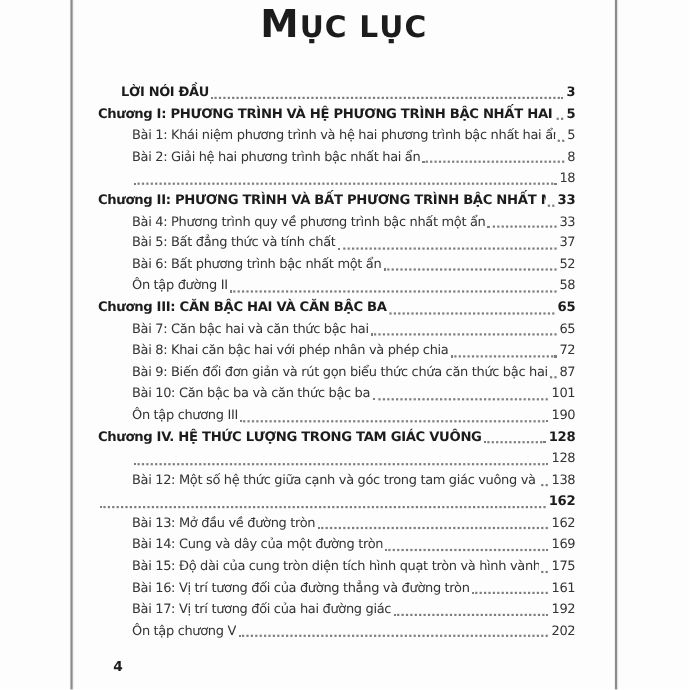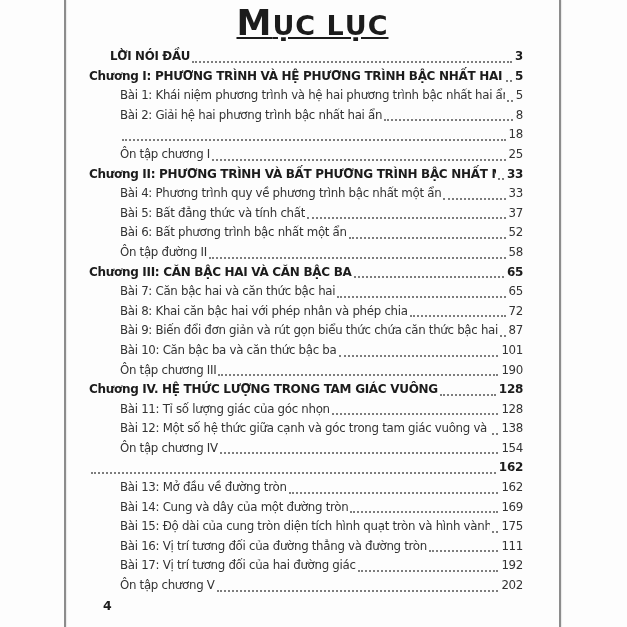--- a/index.html
+++ b/index.html
@@ -34,21 +34,20 @@
     height: 627px;
   }
   .title {
     margin: 6px 0 0 0;
     text-align: center;
     font-size: 27px;
     font-weight: bold;
     letter-spacing: 1px;
     color: #1c1c1c;
     line-height: 34px;
-    text-decoration: underline;
   }
   .title::first-letter {
     font-size: 1.3em;
   }
   .toc {
     position: absolute;
     top: 47px;
     left: 25px;
     right: 38px;
   }
@@ -75,21 +74,21 @@
   }
   .row .pg {
     white-space: nowrap;
     text-align: right;
   }
   .row-intro .label,
   .row-intro .pg {
     font-weight: bold;
     color: #1c1c1c;
   }
-  .row-intro { margin-left: 21px; }
+  .row-intro { margin-left: 21px; margin-top: 27px; }
   .row-chapter {
     font-weight: bold;
     color: #1c1c1c;
     font-size: 12px;
   }
   .row-item, .row-review { margin-left: 31px; }
   .pagenum {
     position: absolute;
     left: 39px;
     top: 598px;
@@ -125,25 +124,20 @@
   </div>
         <div class="row row-item">
     <span class="label">Bài 2: Giải hệ hai phương trình bậc nhất hai ẩn</span>
     <span class="dots"></span>
     <span class="pg">8</span>
   </div>
         <div class="row row-item">
     <span class="dots"></span>
     <span class="pg">18</span>
   </div>
-        <div class="row row-review">
-    <span class="label">Ôn tập chương I</span>
-    <span class="dots"></span>
-    <span class="pg">25</span>
-  </div>
         <div class="row row-chapter">
     <span class="label">Chương II: PHƯƠNG TRÌNH VÀ BẤT PHƯƠNG TRÌNH BẬC NHẤT MỘT ẨN</span>
     <span class="dots"></span>
     <span class="pg">33</span>
   </div>
         <div class="row row-item">
     <span class="label">Bài 4: Phương trình quy về phương trình bậc nhất một ẩn</span>
     <span class="dots"></span>
     <span class="pg">33</span>
   </div>
@@ -191,34 +185,28 @@
     <span class="label">Ôn tập chương III</span>
     <span class="dots"></span>
     <span class="pg">190</span>
   </div>
         <div class="row row-chapter">
     <span class="label">Chương IV. HỆ THỨC LƯỢNG TRONG TAM GIÁC VUÔNG</span>
     <span class="dots"></span>
     <span class="pg">128</span>
   </div>
         <div class="row row-item">
-    <span class="label">Bài 11: Tỉ số lượng giác của góc nhọn</span>
     <span class="dots"></span>
     <span class="pg">128</span>
   </div>
         <div class="row row-item">
     <span class="label">Bài 12: Một số hệ thức giữa cạnh và góc trong tam giác vuông và ứng dụng</span>
     <span class="dots"></span>
     <span class="pg">138</span>
   </div>
-        <div class="row row-review">
-    <span class="label">Ôn tập chương IV</span>
-    <span class="dots"></span>
-    <span class="pg">154</span>
-  </div>
         <div class="row row-chapter">
     <span class="dots"></span>
     <span class="pg">162</span>
   </div>
         <div class="row row-item">
     <span class="label">Bài 13: Mở đầu về đường tròn</span>
     <span class="dots"></span>
     <span class="pg">162</span>
   </div>
         <div class="row row-item">
@@ -227,21 +215,21 @@
     <span class="pg">169</span>
   </div>
         <div class="row row-item">
     <span class="label">Bài 15: Độ dài của cung tròn diện tích hình quạt tròn và hình vành khuyên</span>
     <span class="dots"></span>
     <span class="pg">175</span>
   </div>
         <div class="row row-item">
     <span class="label">Bài 16: Vị trí tương đối của đường thẳng và đường tròn</span>
     <span class="dots"></span>
-    <span class="pg">111</span>
+    <span class="pg">161</span>
   </div>
         <div class="row row-item">
     <span class="label">Bài 17: Vị trí tương đối của hai đường giác</span>
     <span class="dots"></span>
     <span class="pg">192</span>
   </div>
         <div class="row row-review">
     <span class="label">Ôn tập chương V</span>
     <span class="dots"></span>
     <span class="pg">202</span>

